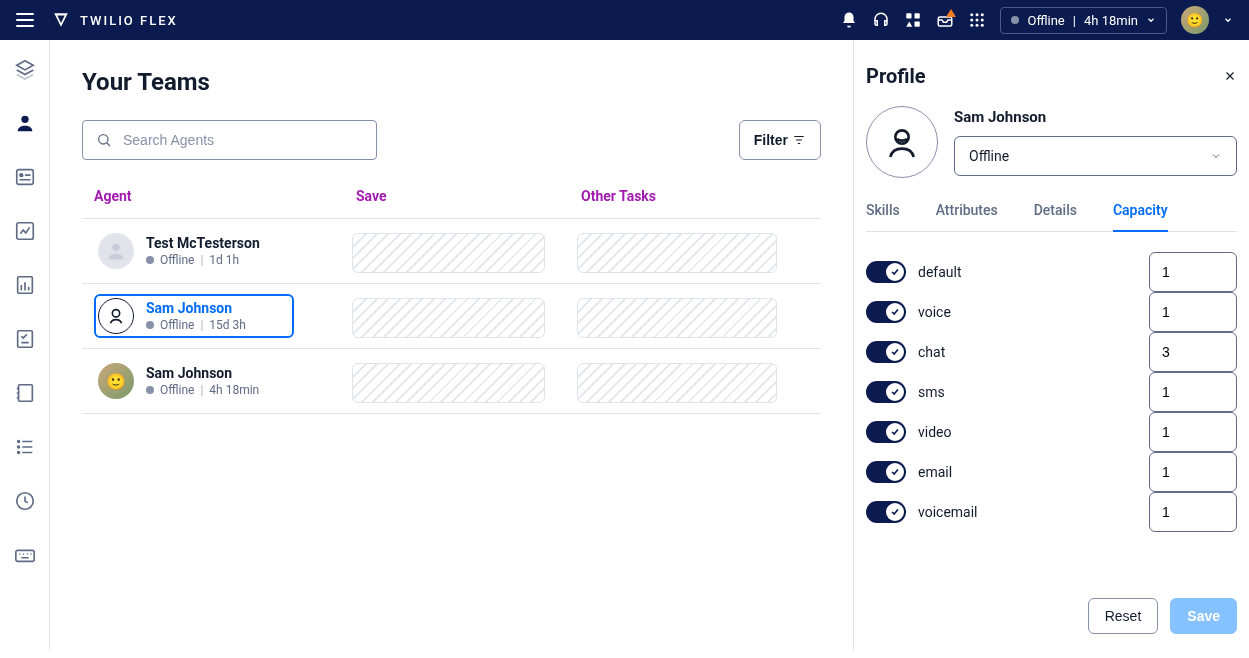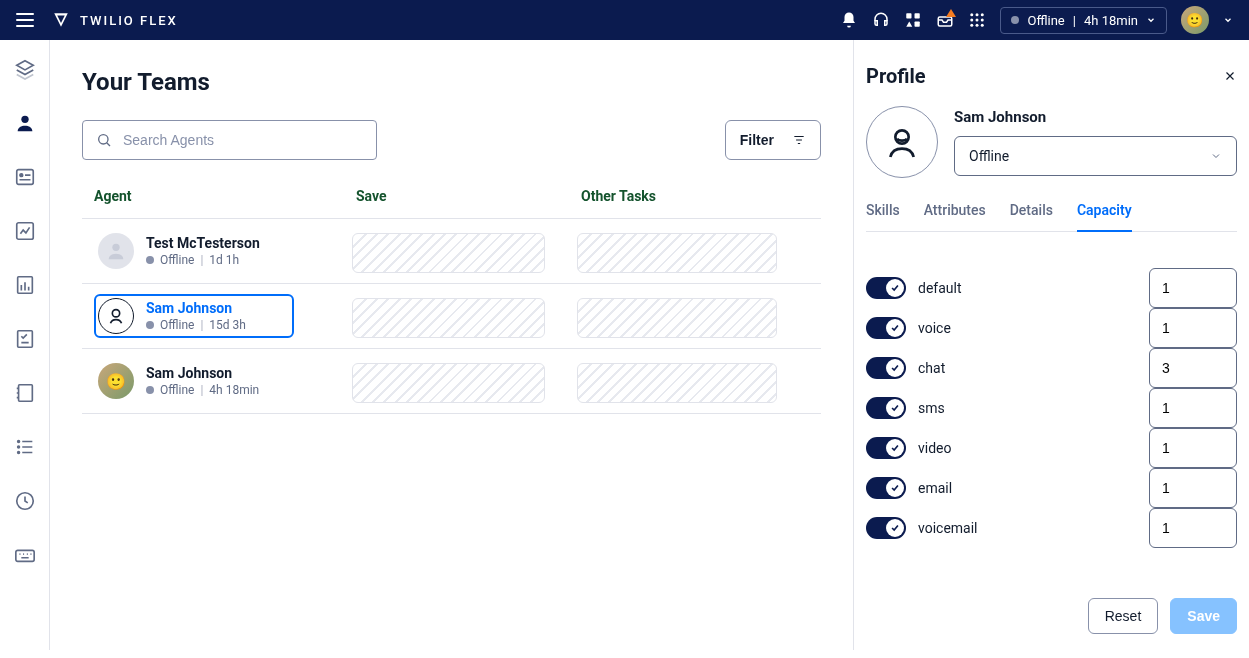--- a/index.html
+++ b/index.html
@@ -29,24 +29,24 @@
     .leftbar-item.active { color: #0b1b4f; }
 
     
     .main { flex: 1; padding: 28px 32px; overflow: hidden; }
     .page-title { font-size: 24px; font-weight: 700; color: #121c2d; margin-bottom: 24px; }
     .filter-row { display: flex; justify-content: space-between; align-items: center; margin-bottom: 28px; }
     .search-wrap { position: relative; width: 295px; }
     .search-wrap svg { position: absolute; left: 14px; top: 50%; transform: translateY(-50%); width: 16px; height: 16px; color: #606b85; }
     .search-input { width: 100%; height: 40px; border: 1px solid #8891aa; border-radius: 4px; padding: 0 12px 0 40px; font-size: 14px; color: #121c2d; }
     .search-input::placeholder { color: #8891aa; }
-    .filter-btn { height: 40px; border: 1px solid #8891aa; background: #fff; border-radius: 6px; padding: 12px 14px; display: flex; align-items: center; gap: 18px; font-size: 14px; font-weight: 600; cursor: pointer; color: #121c2d; }
-
-    
-    .table-head { display: flex; padding: 0 12px 14px 12px; font-weight: 700; font-size: 14px; color: #14532d; }
+    .filter-btn { height: 40px; border: 1px solid #8891aa; background: #fff; border-radius: 6px; padding: 12px 14px; display: flex; align-items: center; gap: 4px; font-size: 14px; font-weight: 600; cursor: pointer; color: #121c2d; }
+
+    
+    .table-head { display: flex; padding: 0 12px 14px 12px; font-weight: 700; font-size: 14px; color: #a21caf; }
     .col-agent { flex: 0 0 262px; }
     .col-calls { flex: 0 0 225px; }
     .col-other { flex: 1; }
 
     .agent-row { display: flex; align-items: flex-end; padding: 10px 12px; border-top: 1px solid #e1e3ea; }
     .agent-row:last-child { border-bottom: 1px solid #e1e3ea; }
     .agent-block { flex: 0 0 258px; display: flex; align-items: center; gap: 12px; padding: 2px; border-radius: 6px; border: 2px solid transparent; }
     .agent-row.selected .agent-block { border-color: #006dfa; width: 200px; flex: 0 0 200px; }
     .agent-avatar { width: 36px; height: 36px; border-radius: 50%; background: #e1e3ea; display:flex; align-items:center; justify-content:center; }
     .agent-avatar.photo { background: linear-gradient(135deg,#c9a77a,#7a9a6a); }
@@ -64,21 +64,21 @@
     .rightpanel { width: 396px; border-left: 1px solid #e1e3ea; padding: 24px 12px 16px 12px; display:flex; flex-direction:column; }
     .panel-head { display:flex; justify-content:space-between; align-items:center; margin-bottom: 18px; }
     .panel-title { font-size: 20px; font-weight: 700; }
     .close { width: 14px; height: 14px; cursor: pointer; color: #121c2d; }
     .profile-head { display:flex; gap: 16px; align-items:center; margin-bottom: 18px; }
     .profile-av { width: 72px; height: 72px; border-radius: 50%; border: 1px solid #8891aa; display:flex; align-items:center; justify-content:center; }
     .profile-info { flex:1; }
     .profile-name { font-weight:700; font-size:15px; margin-bottom: 10px; }
     .profile-select { width:100%; border:1px solid #606b85; border-radius:6px; height:40px; display:flex; align-items:center; justify-content:space-between; padding:0 14px; font-size:14px; cursor:pointer; }
 
-    .tabs { display:flex; gap:24px; border-bottom:1px solid #e1e3ea; margin-bottom: 36px; }
+    .tabs { display:flex; gap:36px; border-bottom:1px solid #e1e3ea; margin-bottom: 20px; }
     .tab { padding: 6px 0 12px 0; font-size:14px; color:#606b85; cursor:pointer; font-weight:500; border-bottom: 2px solid transparent; margin-bottom:-1px; }
     .tab.active { color:#006dfa; border-bottom-color:#006dfa; font-weight:600; }
 
     .capacity-list { display:flex; flex-direction:column; }
     .cap-row { display:flex; align-items:center; justify-content:space-between; }
     .cap-left { display:flex; align-items:center; gap:12px; }
     .toggle { width:40px; height:22px; border-radius:11px; background:#0b1b4f; position:relative; cursor:pointer; }
     .toggle .knob { position:absolute; right:2px; top:2px; width:18px; height:18px; border-radius:50%; background:#fff; display:flex; align-items:center; justify-content:center; }
     .toggle .knob svg { width:10px; height:10px; color:#0b1b4f; }
     .cap-label { font-size:14px; }

